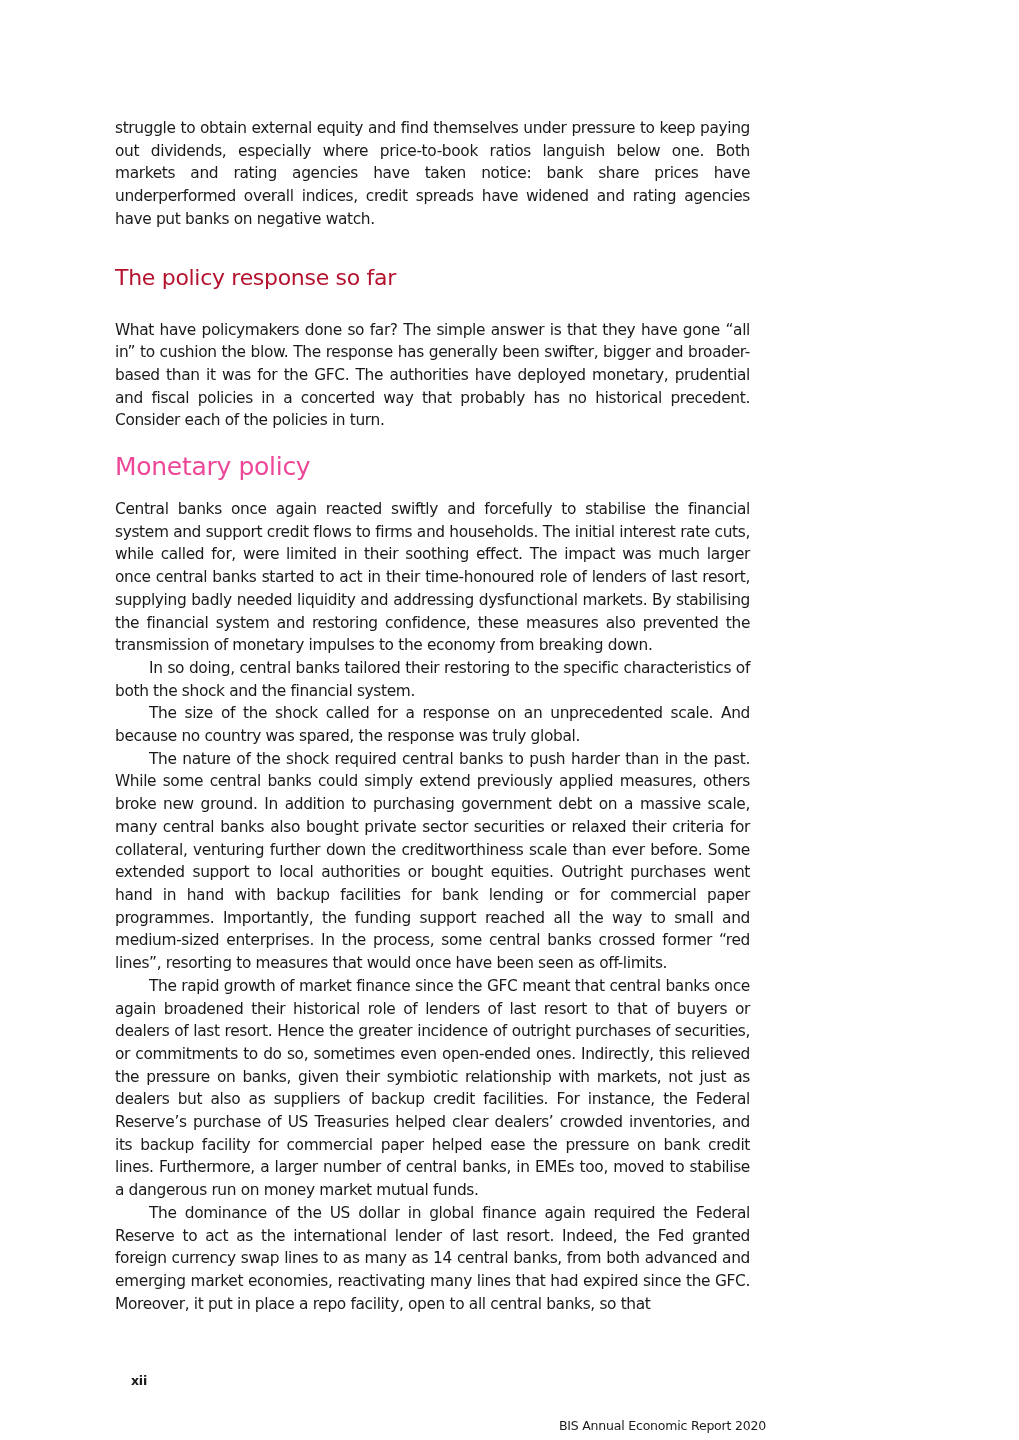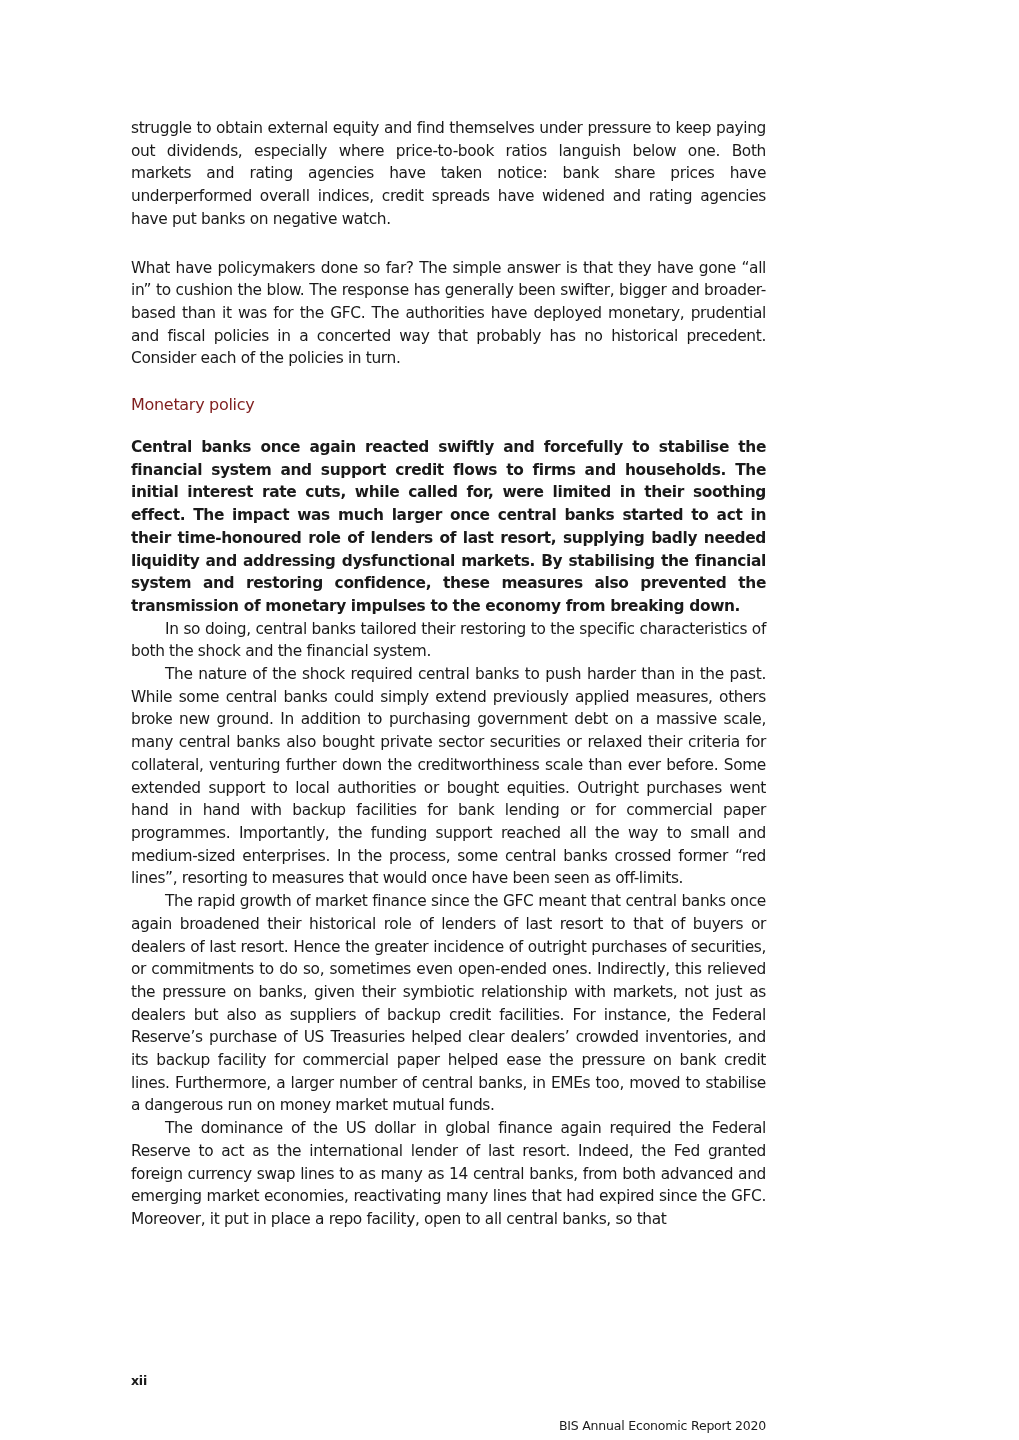--- a/index.html
+++ b/index.html
@@ -10,21 +10,21 @@
     body {
       width: 1019px;
       height: 1440px;
       position: relative;
       overflow: hidden;
       font-family: "DejaVu Sans", "Liberation Sans", sans-serif;
       color: #1a1a1a;
     }
     .page {
       position: absolute;
-      left: 131px;
+      left: 115px;
       top: 117px;
       width: 635px;
     }
     .para {
       font-size: 15.4px;
       line-height: 22.7px;
       text-align: justify;
       margin: 0;
       letter-spacing: -0.35px;
       word-spacing: 0px;
@@ -34,58 +34,60 @@
     }
     .h1 {
       color: #b5122e;
       font-size: 22px;
       font-weight: normal;
       margin: 0;
       letter-spacing: -0.3px;
       line-height: 30px;
     }
     .h2 {
-      color: #7f1d1d;
-      font-size: 16px;
+      color: #ec4899;
+      font-size: 25px;
       font-weight: normal;
       margin: 0;
       letter-spacing: -0.3px;
       line-height: 26px;
     }
     #intro-para { margin-top: 0; }
     #section-title { margin-top: 32px; }
     #section-para { margin-top: 26px; }
     #sub-title { margin-top: 22px; }
-    #mp-para-1 { margin-top: 18px; font-weight: bold; }
+    #mp-para-1 { margin-top: 18px; }
 
     .footer {
       position: absolute;
       top: 1373px;
       left: 131px;
       width: 635px;
       font-size: 12.5px;
       color: #1a1a1a;
       letter-spacing: -0.2px;
     }
     .footer .page-number { position: absolute; left: 0; top: 0; font-weight: bold; }
     .footer .report-title { position: absolute; right: 0; top: 0; margin-top: 45px; }
   </style>
 </head>
 <body>
 
 <div class="page">
   <p class="para" id="intro-para">struggle to obtain external equity and find themselves under pressure to keep paying out dividends, especially where price-to-book ratios languish below one. Both markets and rating agencies have taken notice: bank share prices have underperformed overall indices, credit spreads have widened and rating agencies have put banks on negative watch.</p>
 
+  <h1 class="h1" id="section-title">The policy response so far</h1>
 
   <p class="para" id="section-para">What have policymakers done so far? The simple answer is that they have gone “all in” to cushion the blow. The response has generally been swifter, bigger and broader-based than it was for the GFC. The authorities have deployed monetary, prudential and fiscal policies in a concerted way that probably has no historical precedent. Consider each of the policies in turn.</p>
 
   <h2 class="h2" id="sub-title">Monetary policy</h2>
 
   <p class="para" id="mp-para-1">Central banks once again reacted swiftly and forcefully to stabilise the financial system and support credit flows to firms and households. The initial interest rate cuts, while called for, were limited in their soothing effect. The impact was much larger once central banks started to act in their time-honoured role of lenders of last resort, supplying badly needed liquidity and addressing dysfunctional markets. By stabilising the financial system and restoring confidence, these measures also prevented the transmission of monetary impulses to the economy from breaking down.</p>
   <p class="para indent">In so doing, central banks tailored their restoring to the specific characteristics of both the shock and the financial system.</p>
+  <p class="para indent">The size of the shock called for a response on an unprecedented scale. And because no country was spared, the response was truly global.</p>
   <p class="para indent">The nature of the shock required central banks to push harder than in the past. While some central banks could simply extend previously applied measures, others broke new ground. In addition to purchasing government debt on a massive scale, many central banks also bought private sector securities or relaxed their criteria for collateral, venturing further down the creditworthiness scale than ever before. Some extended support to local authorities or bought equities. Outright purchases went hand in hand with backup facilities for bank lending or for commercial paper programmes. Importantly, the funding support reached all the way to small and medium-sized enterprises. In the process, some central banks crossed former “red lines”, resorting to measures that would once have been seen as off-limits.</p>
   <p class="para indent">The rapid growth of market finance since the GFC meant that central banks once again broadened their historical role of lenders of last resort to that of buyers or dealers of last resort. Hence the greater incidence of outright purchases of securities, or commitments to do so, sometimes even open-ended ones. Indirectly, this relieved the pressure on banks, given their symbiotic relationship with markets, not just as dealers but also as suppliers of backup credit facilities. For instance, the Federal Reserve’s purchase of US Treasuries helped clear dealers’ crowded inventories, and its backup facility for commercial paper helped ease the pressure on bank credit lines. Furthermore, a larger number of central banks, in EMEs too, moved to stabilise a dangerous run on money market mutual funds.</p>
   <p class="para indent">The dominance of the US dollar in global finance again required the Federal Reserve to act as the international lender of last resort. Indeed, the Fed granted foreign currency swap lines to as many as 14 central banks, from both advanced and emerging market economies, reactivating many lines that had expired since the GFC. Moreover, it put in place a repo facility, open to all central banks, so that</p>
 </div>
 
 <div class="footer">
   <span class="page-number">xii</span>
   <span class="report-title">BIS Annual Economic Report 2020</span>
 </div>
 

